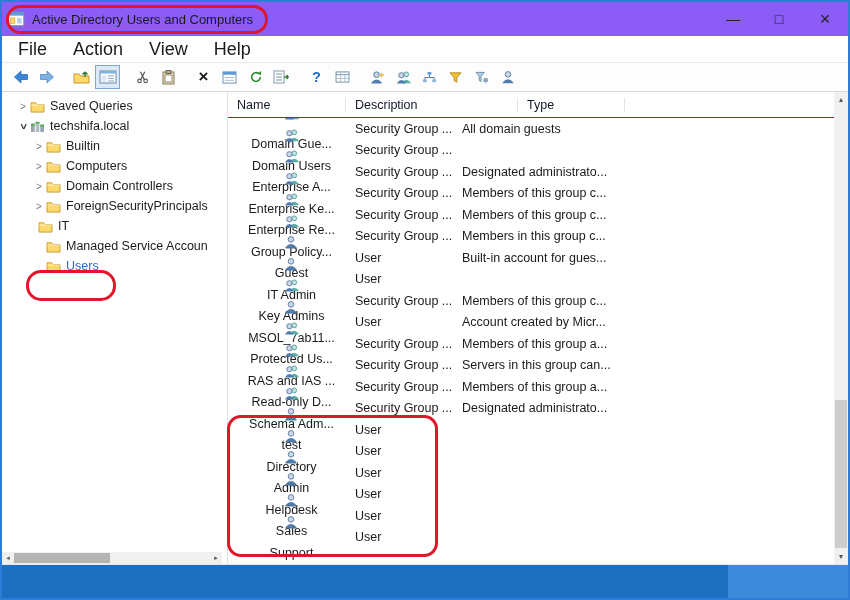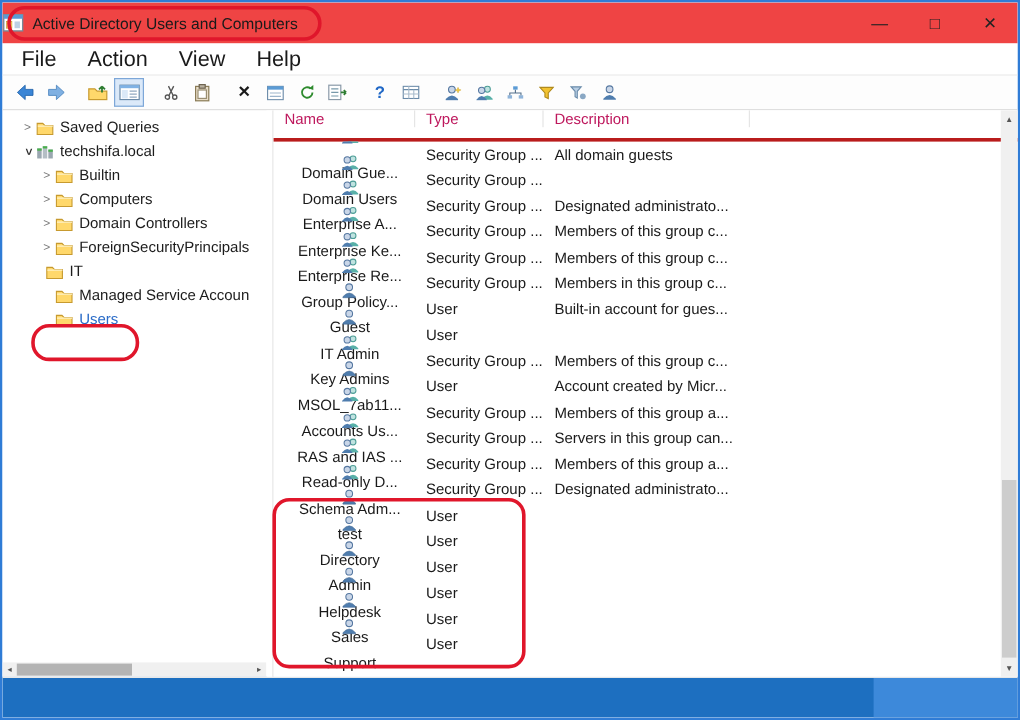--- a/index.html
+++ b/index.html
@@ -8,22 +8,22 @@
     width:850px; height:600px; overflow:hidden;
     font-family:"Liberation Sans", sans-serif;
     background:#fff;
   }
   .window {
     position:relative; width:850px; height:600px;
     border:2px solid #2f7cd6; background:#fff; overflow:hidden;
   }
   
   .titlebar {
-    height:34px; display:flex; align-items:center; padding-left:0;
-    background:#ef4444; position:relative;
+    height:34px; display:flex; align-items:center; padding-left:5px;
+    background:#8b5cf6; position:relative;
   }
   .app-icon { width:18px; height:16px; margin-right:7px; display:flex; }
   .title-text { font-size:13px; color:#1a1a1a; }
   .win-controls { margin-left:auto; display:flex; height:100%; }
   .win-ctrl {
     width:46px; height:100%; display:flex; align-items:center; justify-content:center;
     font-size:14px; color:#222; cursor:default;
   }
   .win-ctrl.close { font-size:18px; }
   
@@ -51,21 +51,21 @@
   .tree-label { margin-left:2px; }
   .tree-item.selected .tree-label { color:#2b6cc8; }
   .h-scrollbar {
     position:absolute; bottom:0; left:0; right:0; height:12px; background:#f0f0f0;
     display:flex; align-items:center;
   }
   .h-sb-arrow { width:12px; font-size:7px; color:#555; text-align:center; }
   .h-thumb { position:absolute; left:12px; width:96px; top:1px; bottom:1px; background:#b4b4b4; }
   .splitter { width:6px; border-right:1px solid #e2e2e2; background:#fff; }
   .list-pane { flex:1; position:relative; display:flex; flex-direction:column; background:#fff; }
-  .list-header { display:flex; height:26px; border-bottom:3px solid #b91c1c; align-items:flex-start; font-size:12.5px; color:#be185d; }
+  .list-header { display:flex; height:26px; border-bottom:1px solid #b91c1c; align-items:center; font-size:12.5px; color:#0f172a; }
   .hcol { display:flex; align-items:center; padding-left:9px; border-right:1px solid #e5e5e5; }
   .c0 { width:118px; } .c1 { width:107px; } .c2 { width:172px; }
   .hfill { flex:1; }
   .rows { flex:1; overflow:hidden; }
   .lrow { height:21.5px; display:flex; align-items:center; font-size:12.5px; color:#1a1a1a; }
   .cell { white-space:nowrap; overflow:hidden; padding-left:9px; }
   .cell.n { width:118px; display:flex; align-items:center; gap:17px;flex-direction:column; }
   .cell.t { width:107px; }
   .cell.d { flex:1; padding-right:16px; }
   .row-icon { width:16px; min-width:16px; display:flex; align-items:center; }
@@ -339,22 +339,22 @@
       <div class="h-scrollbar">
         <span class="h-sb-arrow">◂</span>
         <div class="h-thumb"></div>
         <span class="h-sb-arrow" style="position:absolute; right:0;">▸</span>
       </div>
     </div>
     <div class="splitter"></div>
     <div class="list-pane">
       <div class="list-header">
           <div class="hcol c0">Name</div>
+          <div class="hcol c2">Description</div>
           <div class="hcol c1">Type</div>
-          <div class="hcol c2">Description</div>
           <div class="hfill"></div>
         </div>
       <div class="rows">
           <div class="lrow">
             <div class="cell n">
               <span class="row-icon">
                 <svg width="16" height="14" viewBox="0 0 18 16">
                   <circle cx="11.5" cy="5" r="2.8" fill="#bfe3e0" stroke="#4e9e97"></circle>
                   <path d="M6.5 14 q5 -6 10 0 v1 h-10 z" fill="#58b0a8"></path>
                   <circle cx="6" cy="6" r="3" fill="#c9d6e8" stroke="#5577a0"></circle>
@@ -497,21 +497,21 @@
           <div class="lrow">
             <div class="cell n">
               <span class="row-icon">
                 <svg width="16" height="14" viewBox="0 0 18 16">
                   <circle cx="11.5" cy="5" r="2.8" fill="#bfe3e0" stroke="#4e9e97"></circle>
                   <path d="M6.5 14 q5 -6 10 0 v1 h-10 z" fill="#58b0a8"></path>
                   <circle cx="6" cy="6" r="3" fill="#c9d6e8" stroke="#5577a0"></circle>
                   <path d="M1 15 q5 -7 10 0 v0.5 H1 z" fill="#4f7dae"></path>
                 </svg>
               </span>
-              <span class="row-name-text">Accounts Us...</span>
+              <span class="row-name-text">Protected Us...</span>
             </div>
             <div class="cell t">Security Group ...</div>
             <div class="cell d">Members of this group a...</div>
           </div>
           <div class="lrow">
             <div class="cell n">
               <span class="row-icon">
                 <svg width="16" height="14" viewBox="0 0 18 16">
                   <circle cx="11.5" cy="5" r="2.8" fill="#bfe3e0" stroke="#4e9e97"></circle>
                   <path d="M6.5 14 q5 -6 10 0 v1 h-10 z" fill="#58b0a8"></path>

